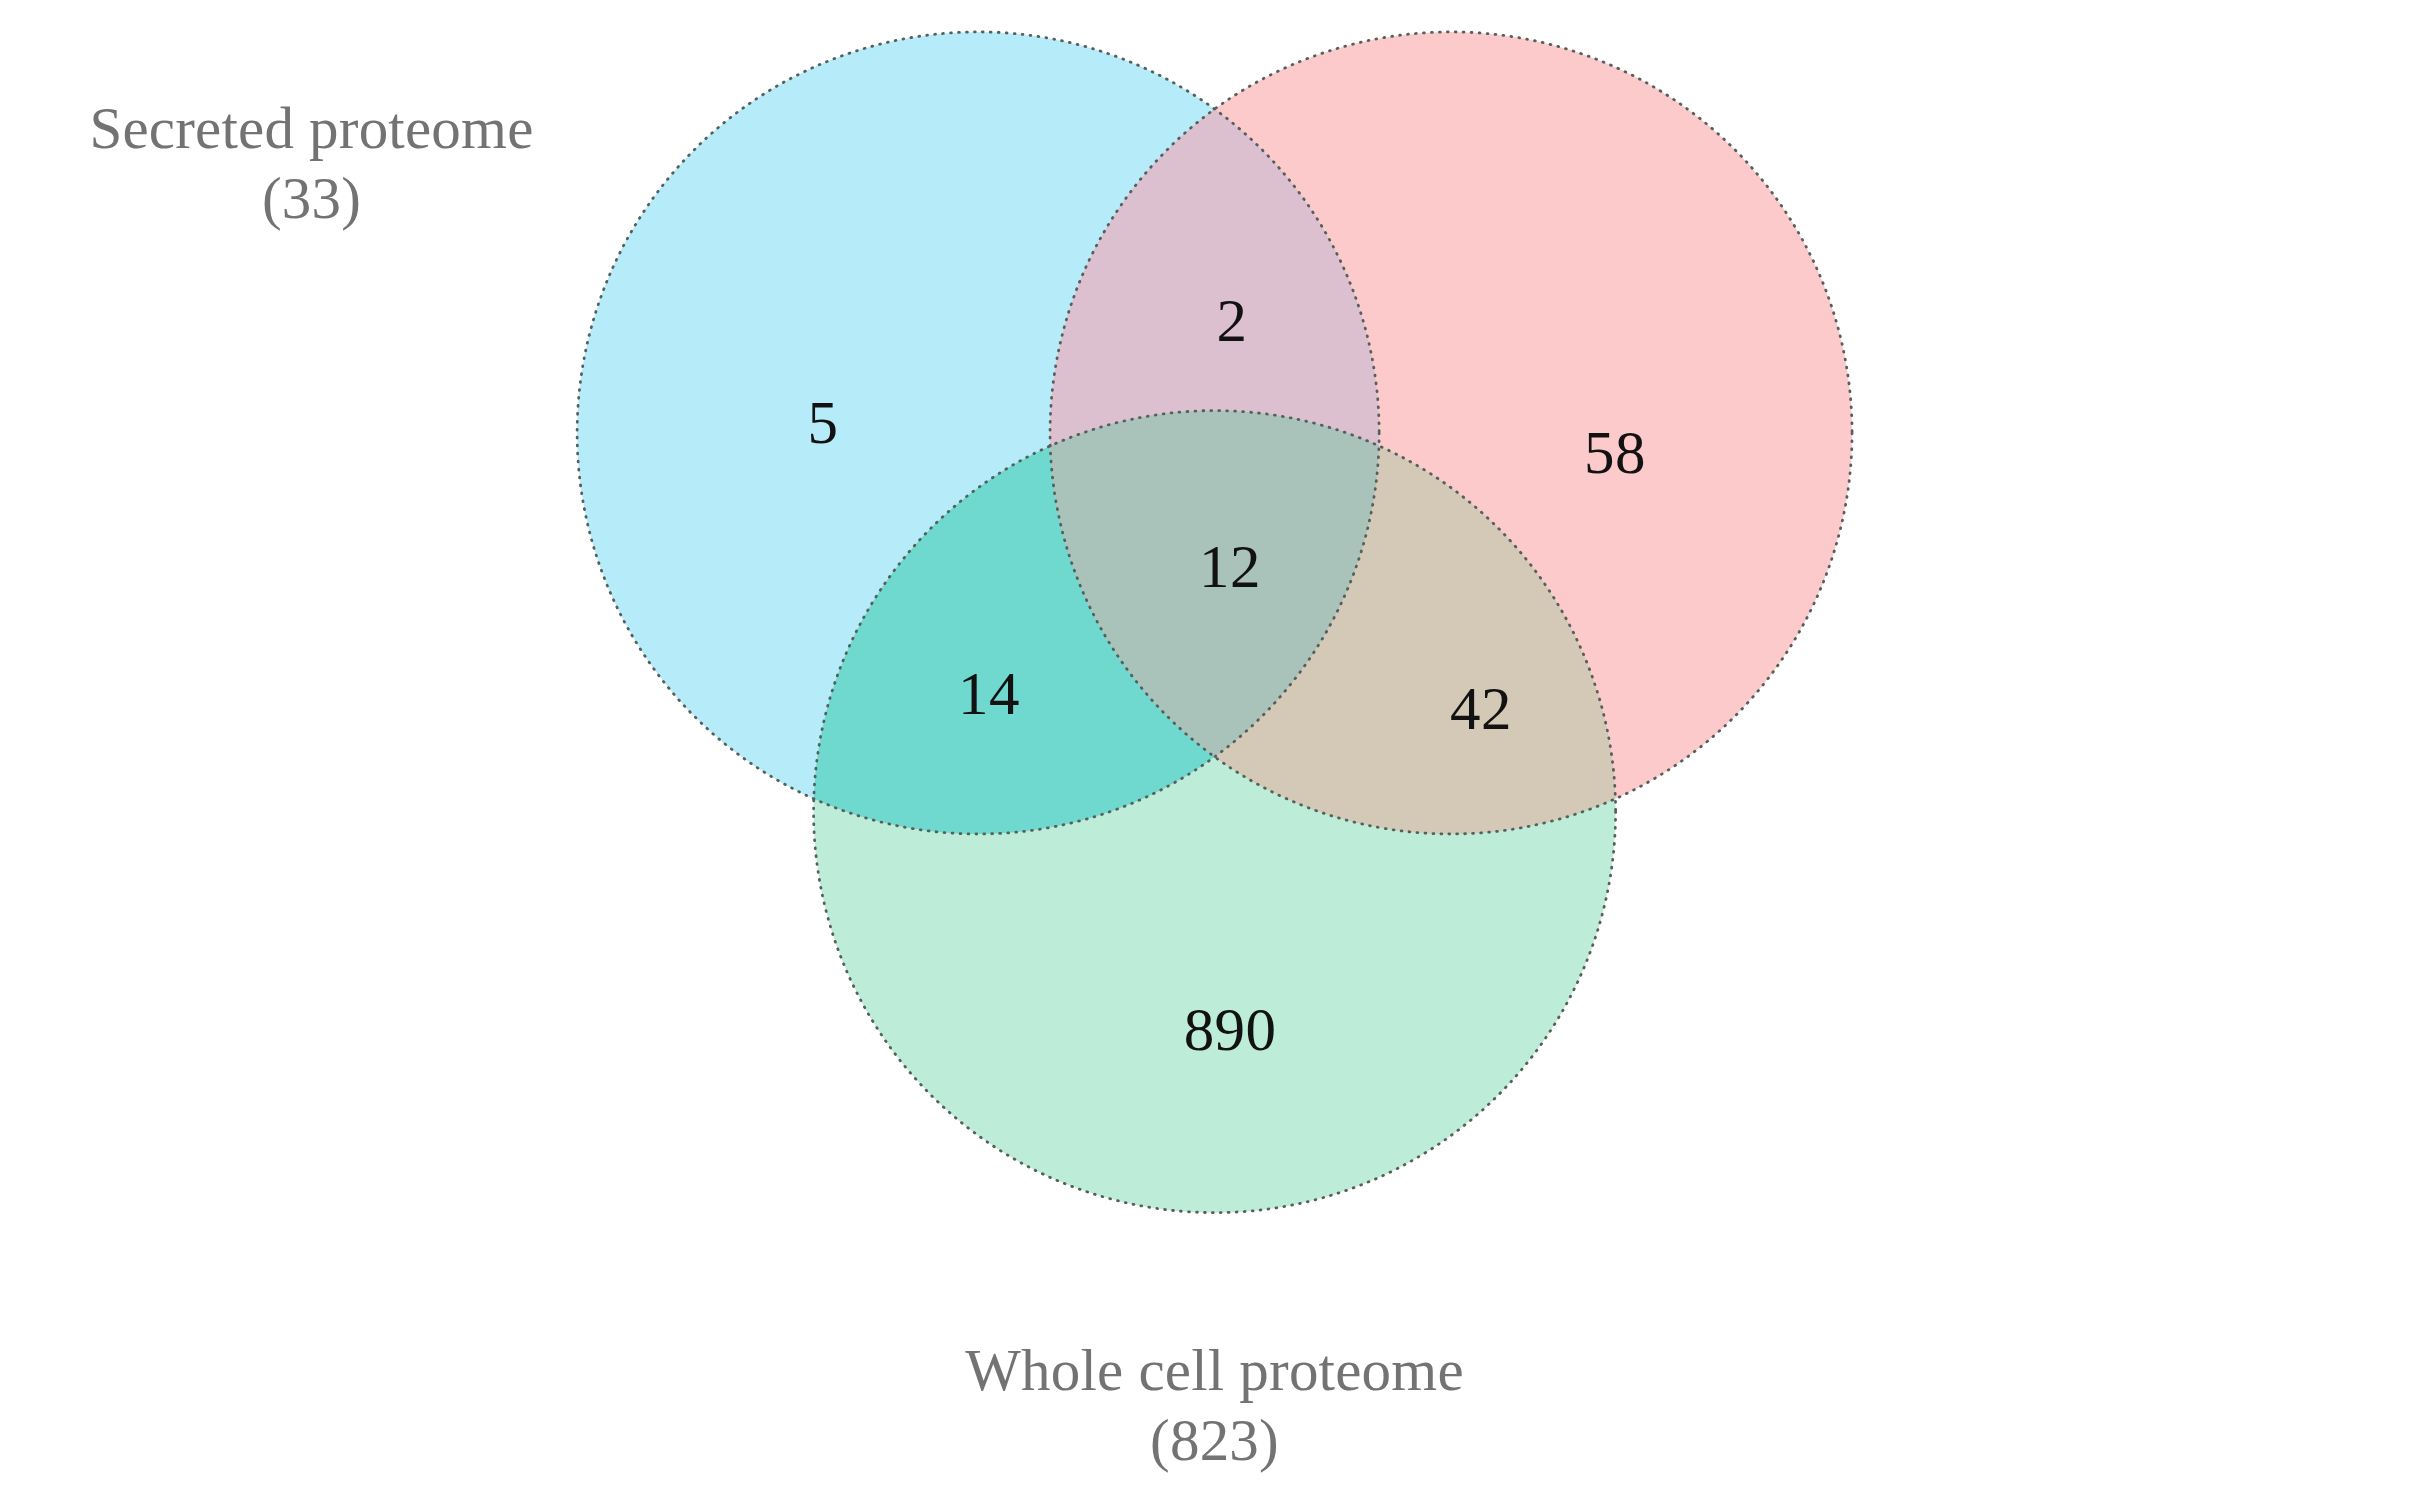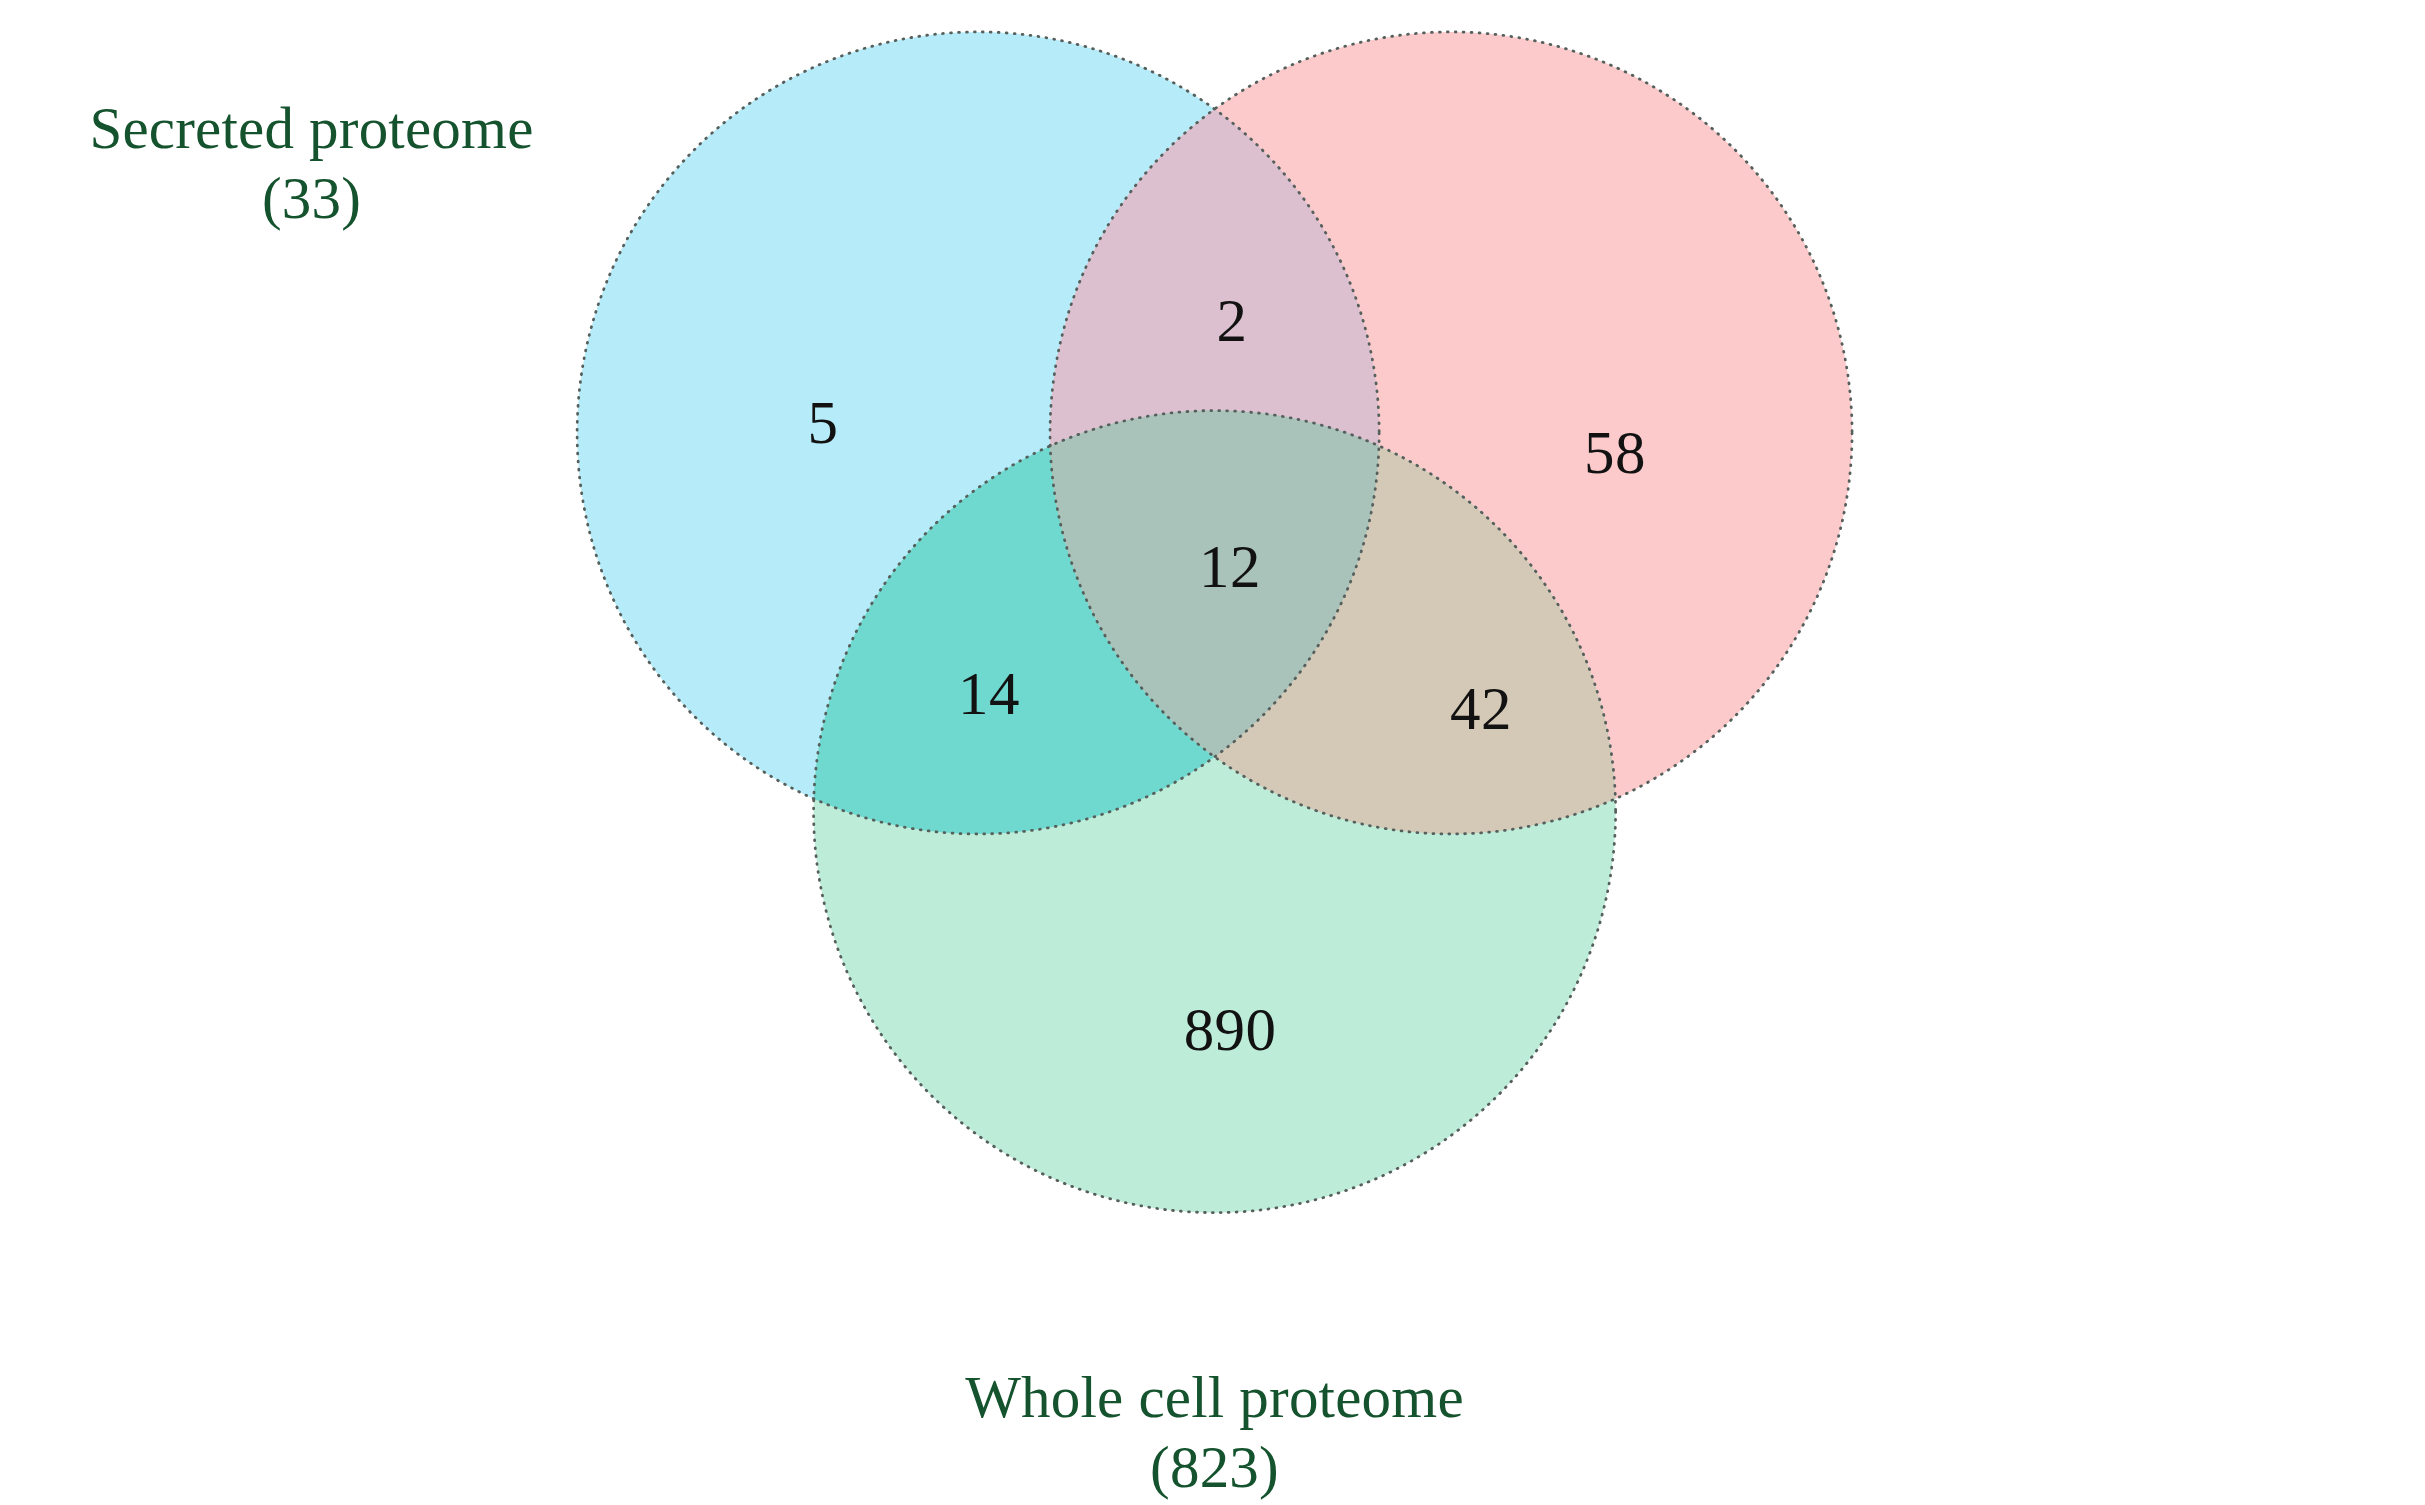--- a/index.html
+++ b/index.html
@@ -28,42 +28,41 @@
     top: 0;
     width: 2426px;
     height: 1505px;
     display: block;
   }
   .set-label {
     position: absolute;
     text-align: center;
     font-size: 59px;
     line-height: 1.18;
-    color: #14532d;
+    color: #737373;
     white-space: nowrap;
     letter-spacing: 0.2px;
   }
   .set-label .lbl-name { display: block; }
   .set-label .lbl-count { display: block; }
 
   #label-secreted {
     left: 24px;
     top: 94px;
     width: 575px;
   }
   #label-surface {
     left: 1838px;
     top: 94px;
     width: 575px;
   }
   #label-wholecell {
     left: 911px;
     top: 1336px;
     width: 607px;
-    margin-top: 27px;
   }
 
   .region-value {
     position: absolute;
     font-size: 61px;
     line-height: 1;
     color: #121212;
     text-align: center;
     transform: translate(-50%, -50%);
     white-space: nowrap;

